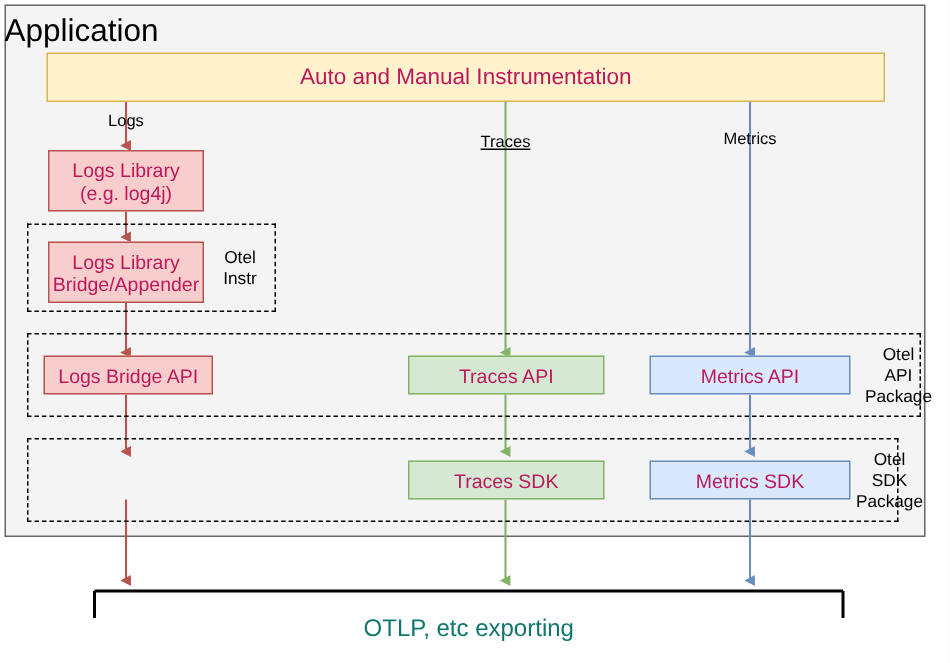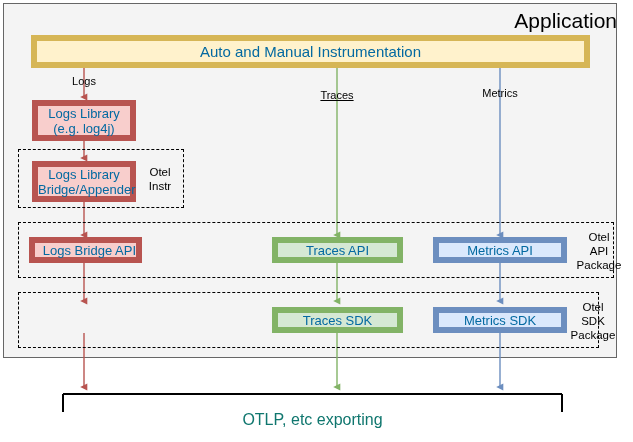--- a/index.html
+++ b/index.html
@@ -25,35 +25,35 @@
     height: 355px;
     background: #f4f4f4;
     border: 1px solid #666666;
     box-sizing: border-box;
   }
   .app-title {
     position: absolute;
     left: 3px;
     top: 8px;
     width: 614px;
-    text-align: right;
+    text-align: left;
     font-size: 21px;
     color: #000000;
     line-height: 26px;
   }
   .node {
     position: absolute;
     box-sizing: border-box;
-    border: 6px solid #ef4444;
+    border: 1px solid #ef4444;
     display: flex;
     align-items: center;
     justify-content: center;
     text-align: center;
     font-size: 13px;
-    color: #0369a1;
+    color: #be185d;
     line-height: 15px;
     z-index: 5;
   }
   .node.yellow { background: #fff2cc; border-color: #d6b656; }
   .node.red    { background: #f8cecc; border-color: #b85450; }
   .node.green  { background: #d5e8d4; border-color: #82b366; }
   .node.blue   { background: #dae8fc; border-color: #6c8ebf; }
   .node .lbl { display: block; width: 100%; }
   .node.big { font-size: 15px; }
 
@@ -165,21 +165,21 @@
     </span>
   </div>
 
   <div class="dashbox" style="left:18px; top:222px; width:596px; height:56px;"></div>
   <div class="dashlabel" style="left:569px; top:230px; width:60px;">
     <span>Otel</span><br>
     <span>API</span><br>
     <span>Package</span>
   </div>
 
-  <div class="node red" style="left:29px; top:237px; width:113px; height:26px;text-align:right;">
+  <div class="node red" style="left:29px; top:237px; width:113px; height:26px;">
     <span class="lbl">Logs Bridge API</span>
   </div>
   <div class="node blue" style="left:433px; top:237px; width:134px; height:26px;">
     <span class="lbl">Metrics API</span>
   </div>
   <div class="node green" style="left:272px; top:237px; width:131px; height:26px;">
     <span class="lbl">Traces API</span>
   </div>
 
   <div class="dashbox" style="left:18px; top:292px; width:581px; height:56px;"></div>

